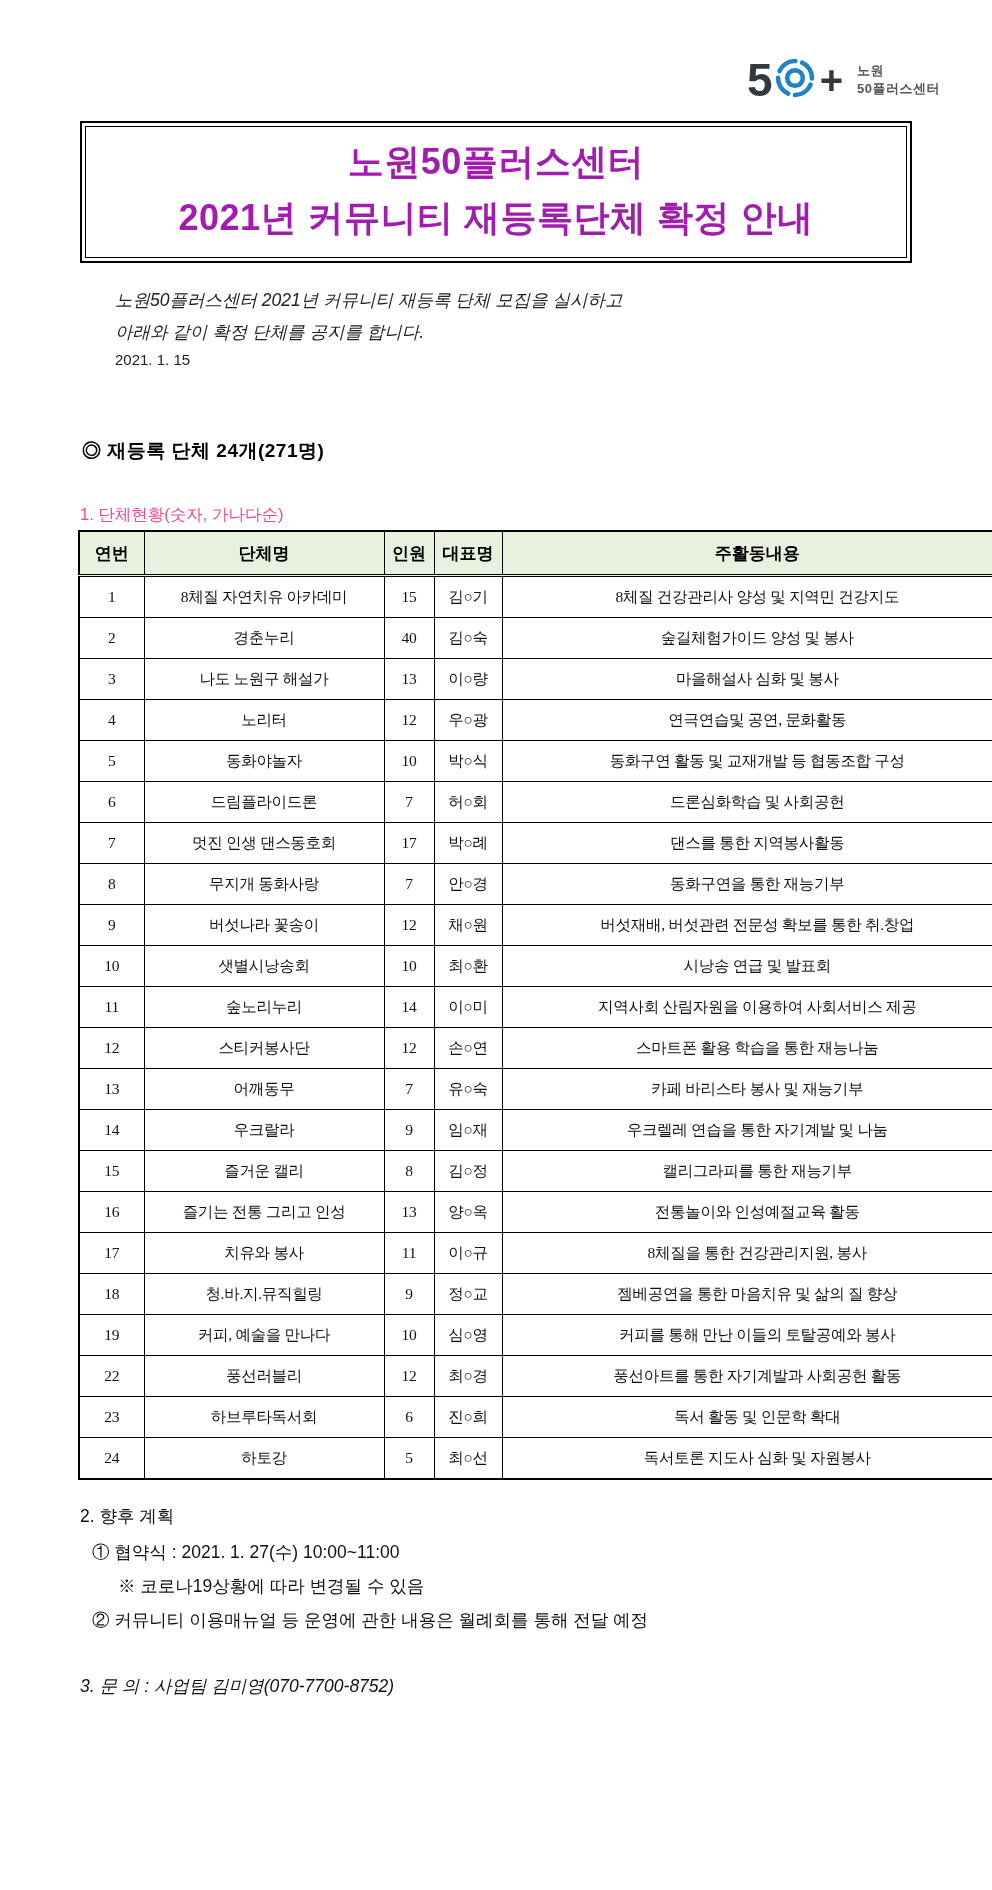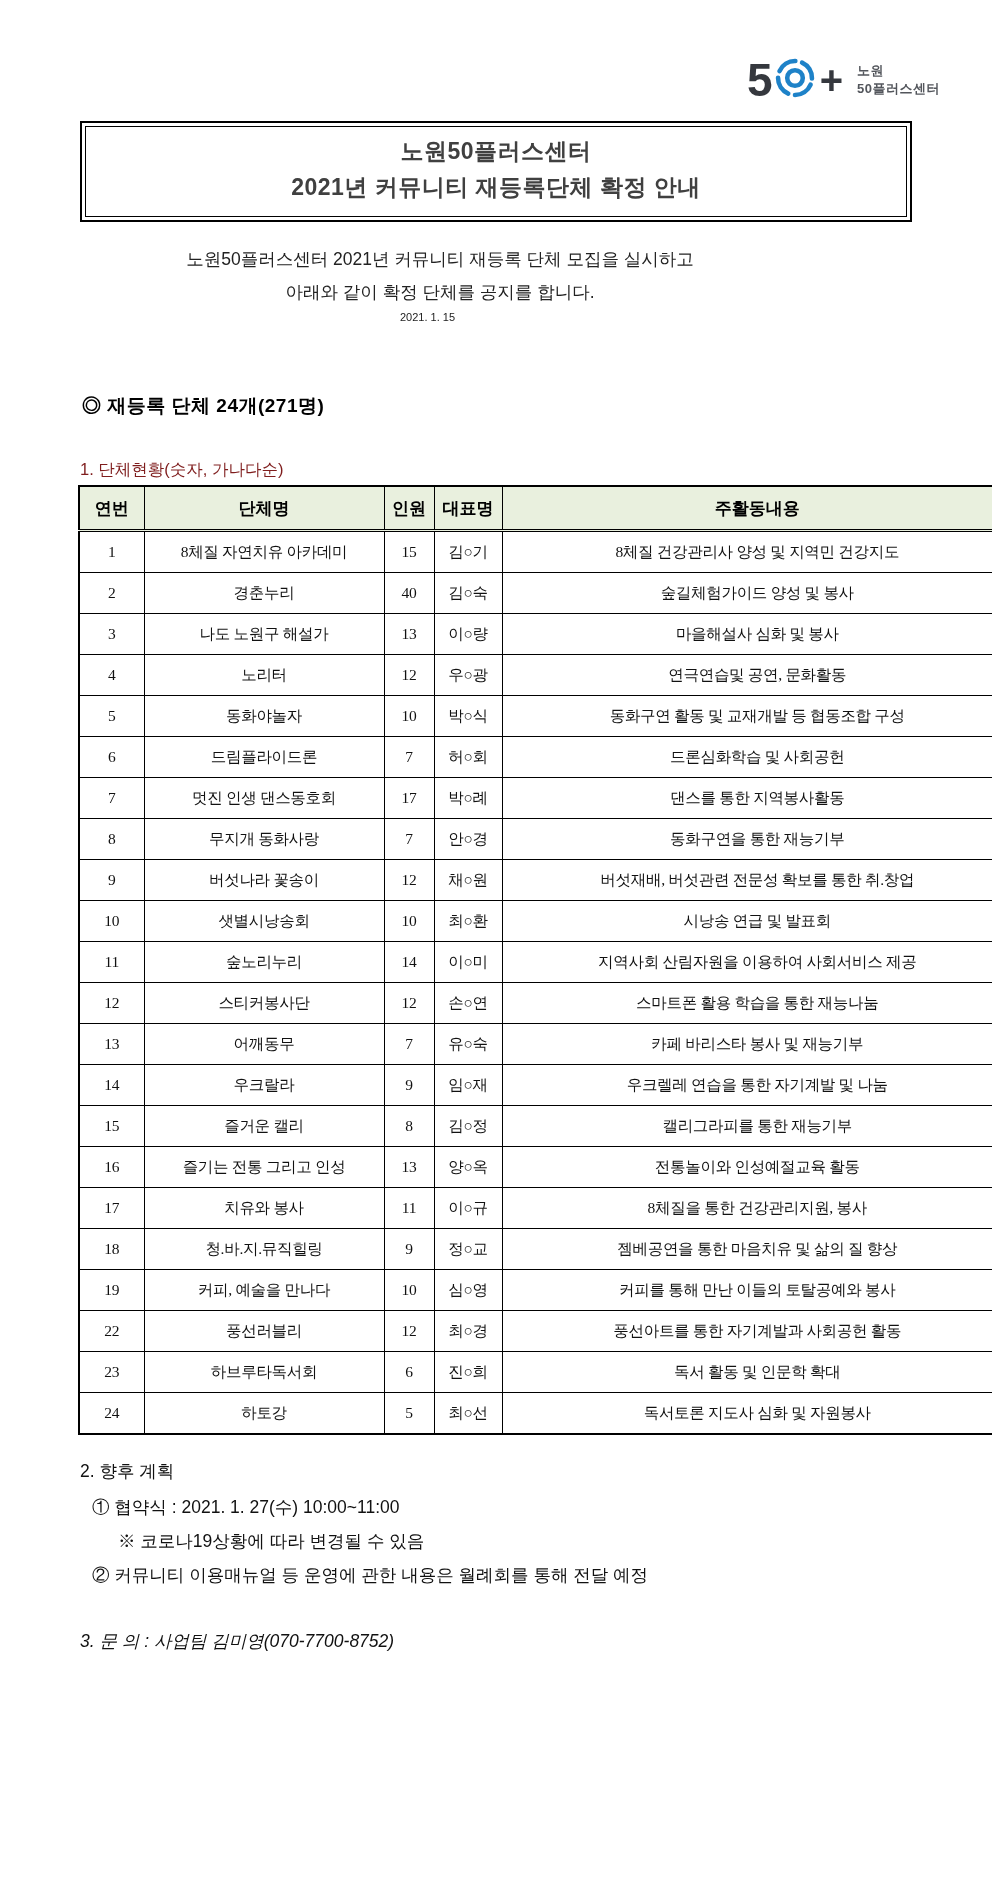--- a/index.html
+++ b/index.html
@@ -35,44 +35,44 @@
   
   .title-box {
     margin: 17px 80px 0 80px;
     border: 2px solid #000; padding: 3px;
   }
   .title-box-inner {
     border: 1px solid #000; text-align: center;
     padding: 7px 0 11px 0;
   }
   .title-line {
-    font-size: 23px; font-weight: 800; color: #404040;
+    font-size: 36px; font-weight: 800; color: #a21caf;
     line-height: 1.55; letter-spacing: 0.5px;
   }
 
   
   .intro {
     margin: 21px 0 0 115px; width: 650px;
     font-size: 17.5px; color: #222;
   }
-  .intro-line { text-align: center; line-height: 1.85; }
+  .intro-line { text-align: left; line-height: 1.85; font-style: italic; }
   .intro-date {
-    text-align: center; padding-right: 25px;
-    font-size: 11px; margin-top: 3px; color: #222;
+    text-align: left; padding-right: 25px;
+    font-size: 15px; margin-top: 3px; color: #222;
   }
 
   
   .summary-heading {
     margin: 70px 0 0 82px;
     font-size: 19px; font-weight: 800; color: #000;
     letter-spacing: 0.5px;
   }
   .table-label {
     margin: 40px 0 4px 80px;
-    font-size: 16.5px; color: #7f1d1d;
+    font-size: 16.5px; color: #ec4899;
   }
 
   
   table.groups {
     margin-left: 78px; width: 936px;
     border-collapse: collapse; table-layout: fixed;
     border: 2px solid #000;
     font-family: "Liberation Serif", serif;
   }
   table.groups col.c-no { width: 65px; }

